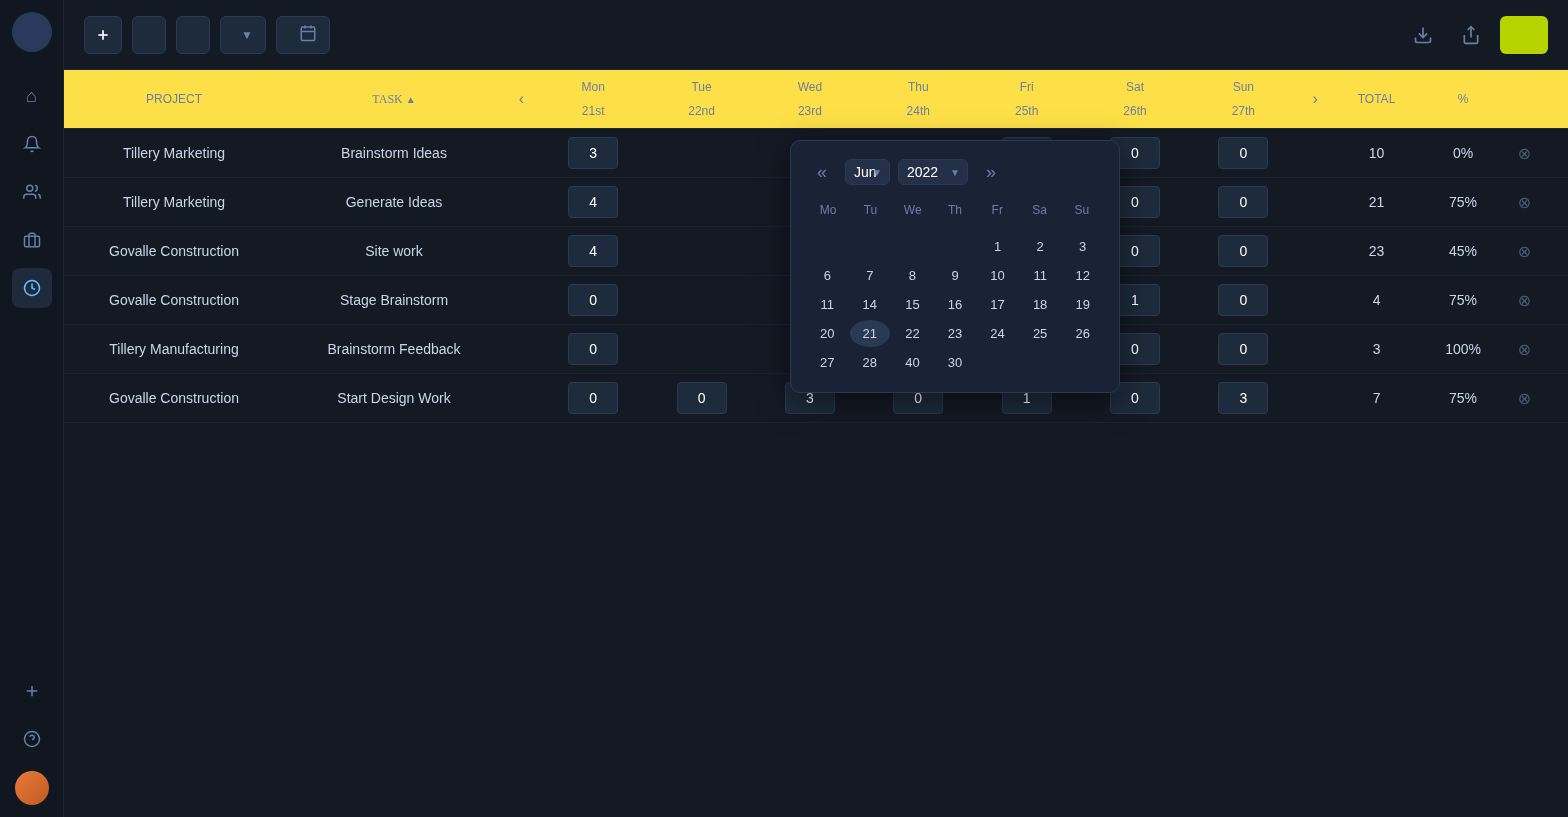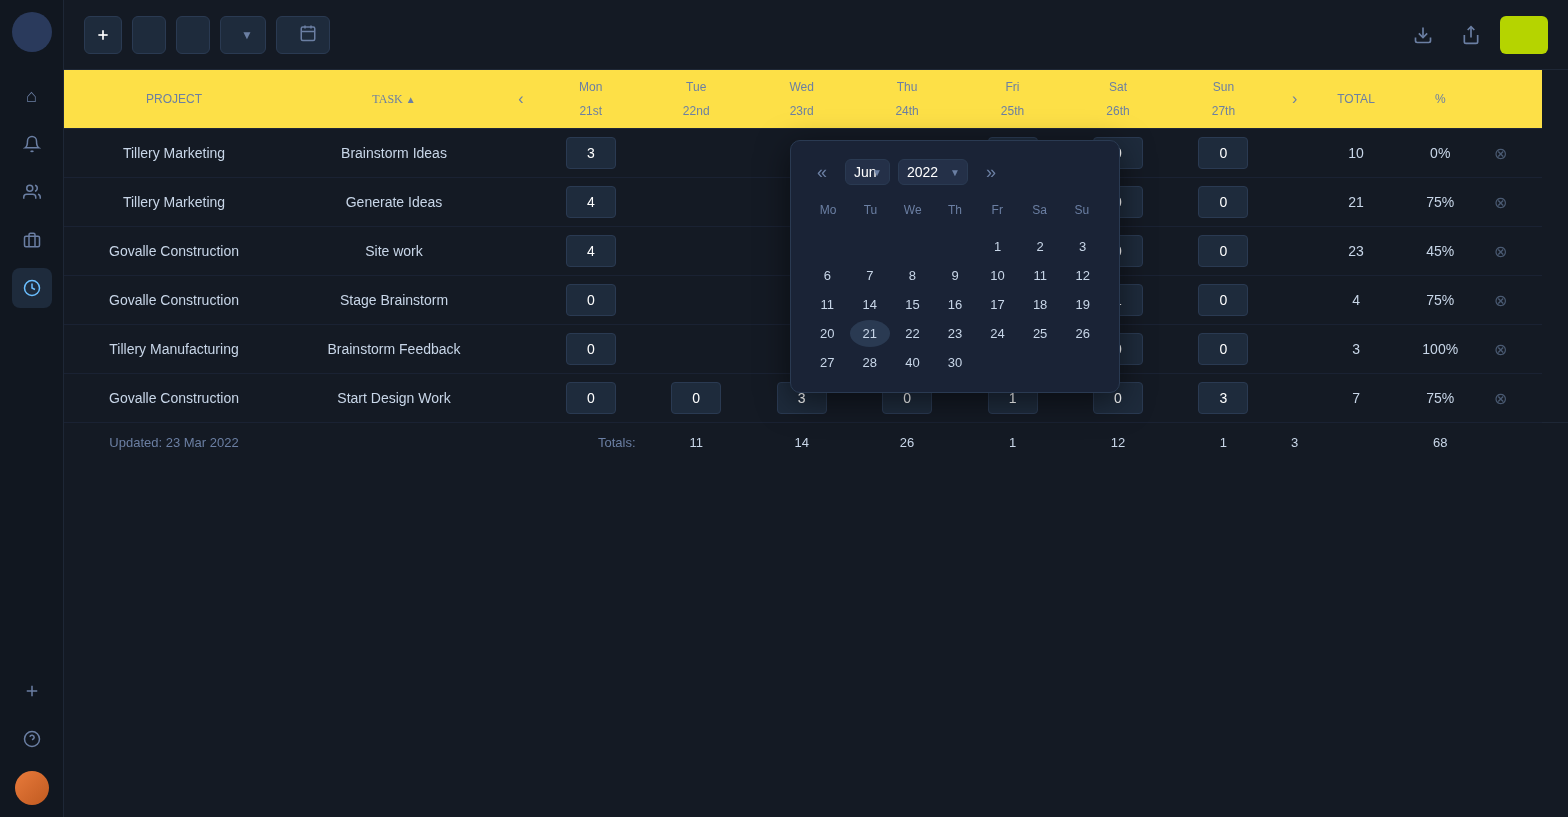--- a/index.html
+++ b/index.html
@@ -547,37 +547,20 @@
     <td><input class="num-input" type="text" value="1" style=""></td>
     <td><input class="num-input" type="text" value="0" style=""></td>
     <td><input class="num-input" type="text" value="3" style=""></td>
     <td></td>
     <td class="total-val">7</td>
     <td class="pct-val">75%</td>
     <td>
               <button class="remove-btn">⊗</button>
             </td>
   </tr>
-          <tr class="totals-row">
-  <td class="updated-text">Updated: 23 Mar 2022</td>
-  <td></td>
-  <td></td>
-  <td class="totals-label" colspan="1" style="text-align:right; color:#6b7fa3;">Totals:</td>
-  <td style="color:#c8d6e8; font-weight:500;">11</td>
-  <td style="color:#c8d6e8; font-weight:500;">14</td>
-  <td style="color:#c8d6e8; font-weight:500;">26</td>
-  <td style="color:#c8d6e8; font-weight:500;">1</td>
-  <td style="color:#c8d6e8; font-weight:500;">12</td>
-  <td style="color:#c8d6e8; font-weight:500;">1</td>
-  <td style="color:#c8d6e8; font-weight:500;">3</td>
-  <td></td>
-  <td style="color:#c8d6e8; font-weight:500;">68</td>
-  <td></td>
-  <td></td>
-</tr>
         </tbody>
     </table>
 
     <div class="calendar-popup">
       <div class="cal-header">
         <button class="cal-nav-btn">«</button>
         <div class="cal-select-wrap">
           <select class="cal-select" id="month-sel"><option value="0">Jan</option><option value="1">Feb</option><option value="2">Mar</option><option value="3">Apr</option><option value="4">May</option><option value="5" selected="">Jun</option><option value="6">Jul</option><option value="7">Aug</option><option value="8">Sep</option><option value="9">Oct</option><option value="10">Nov</option><option value="11">Dec</option></select>
           <span class="cal-select-arrow">▼</span>
         </div>

